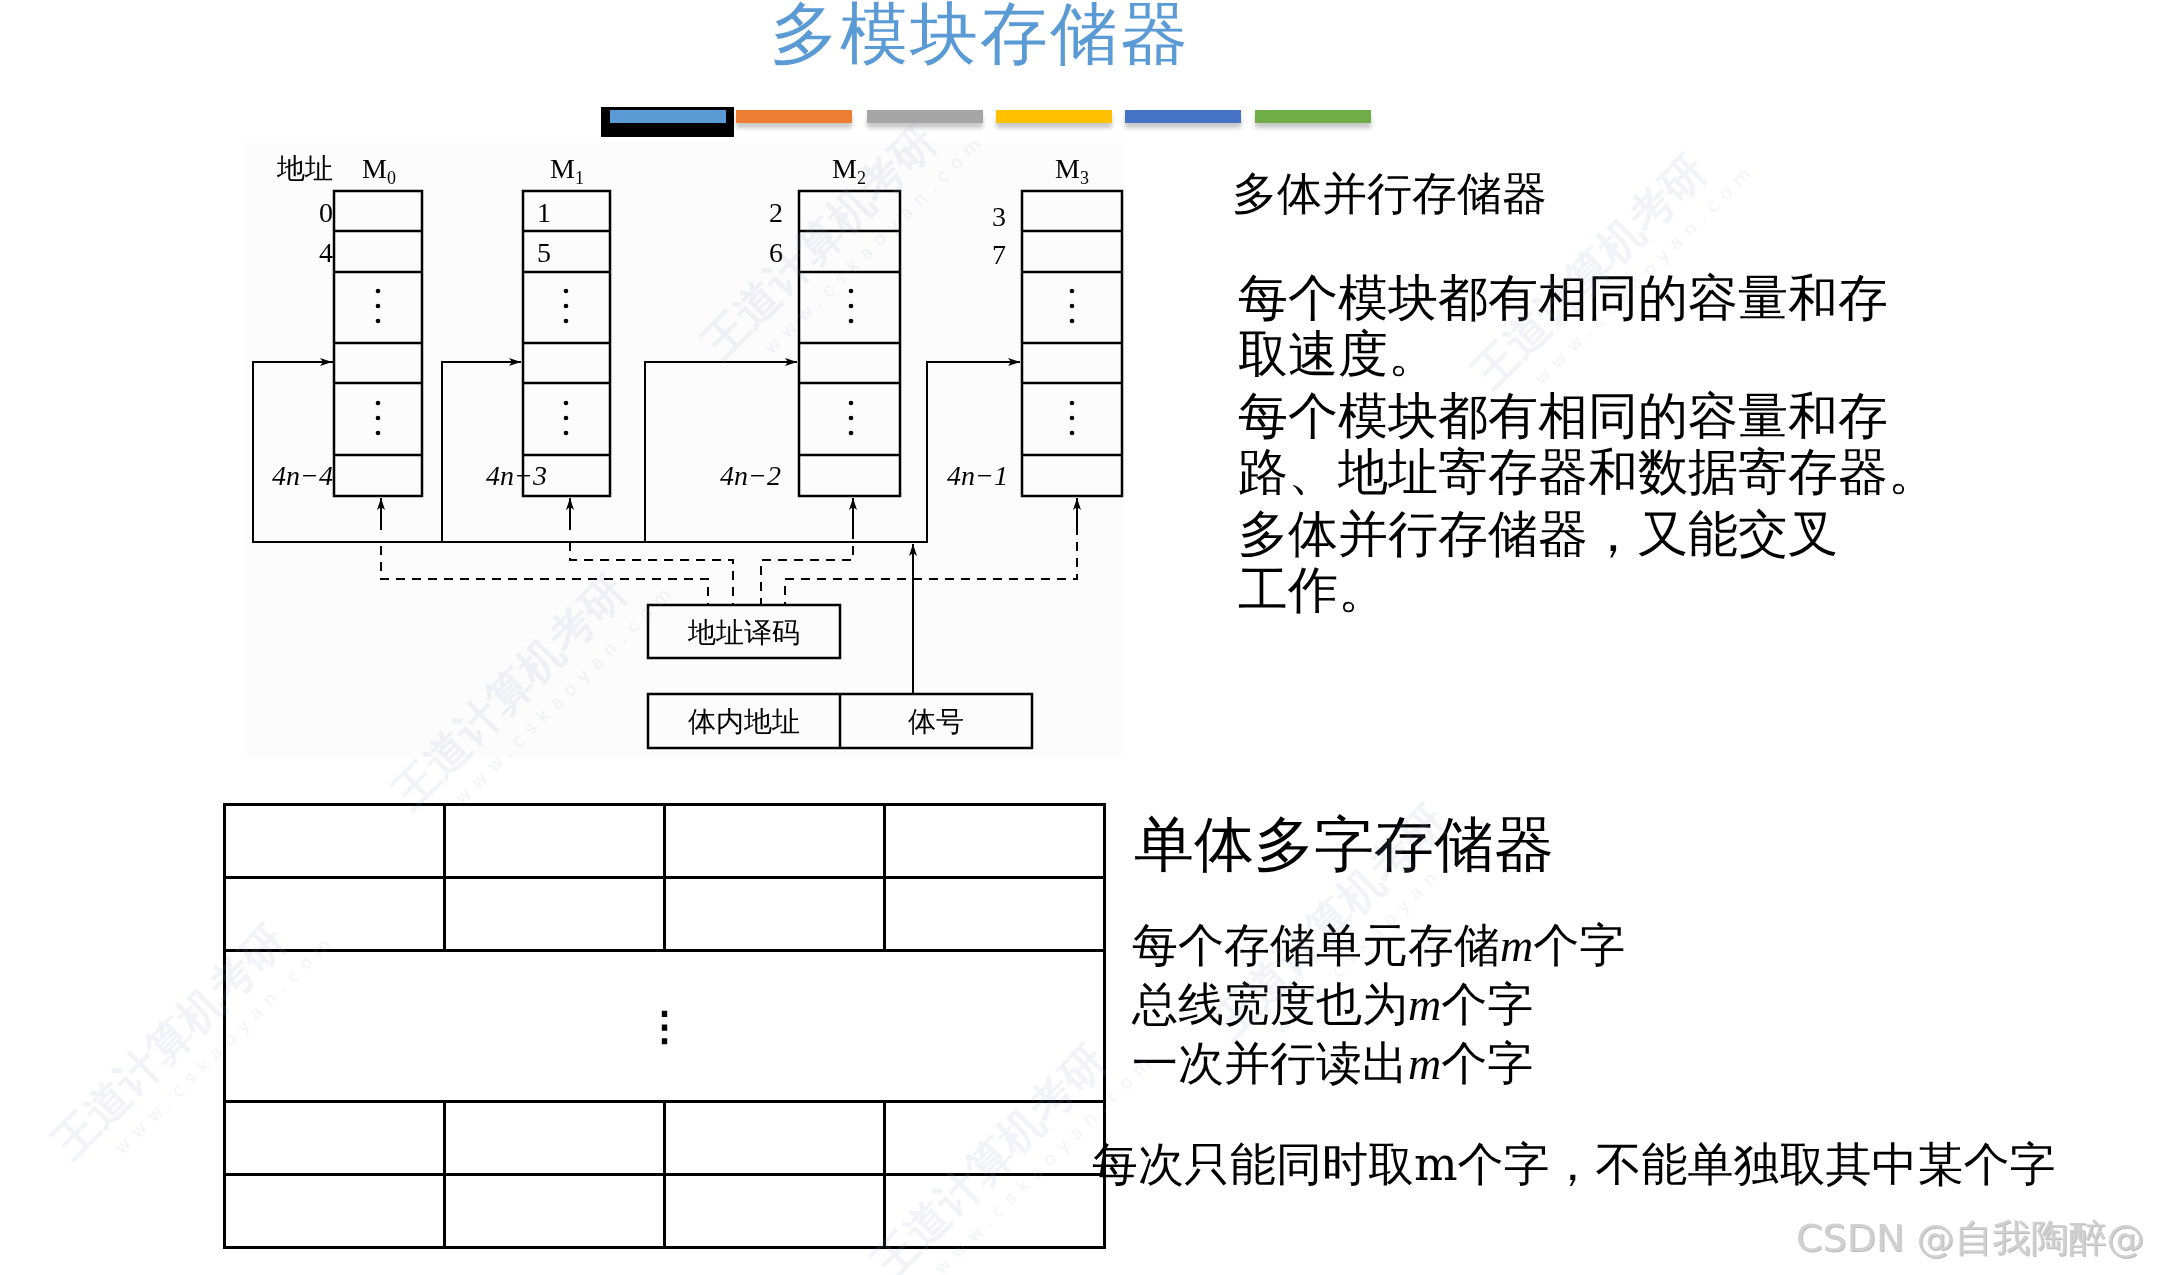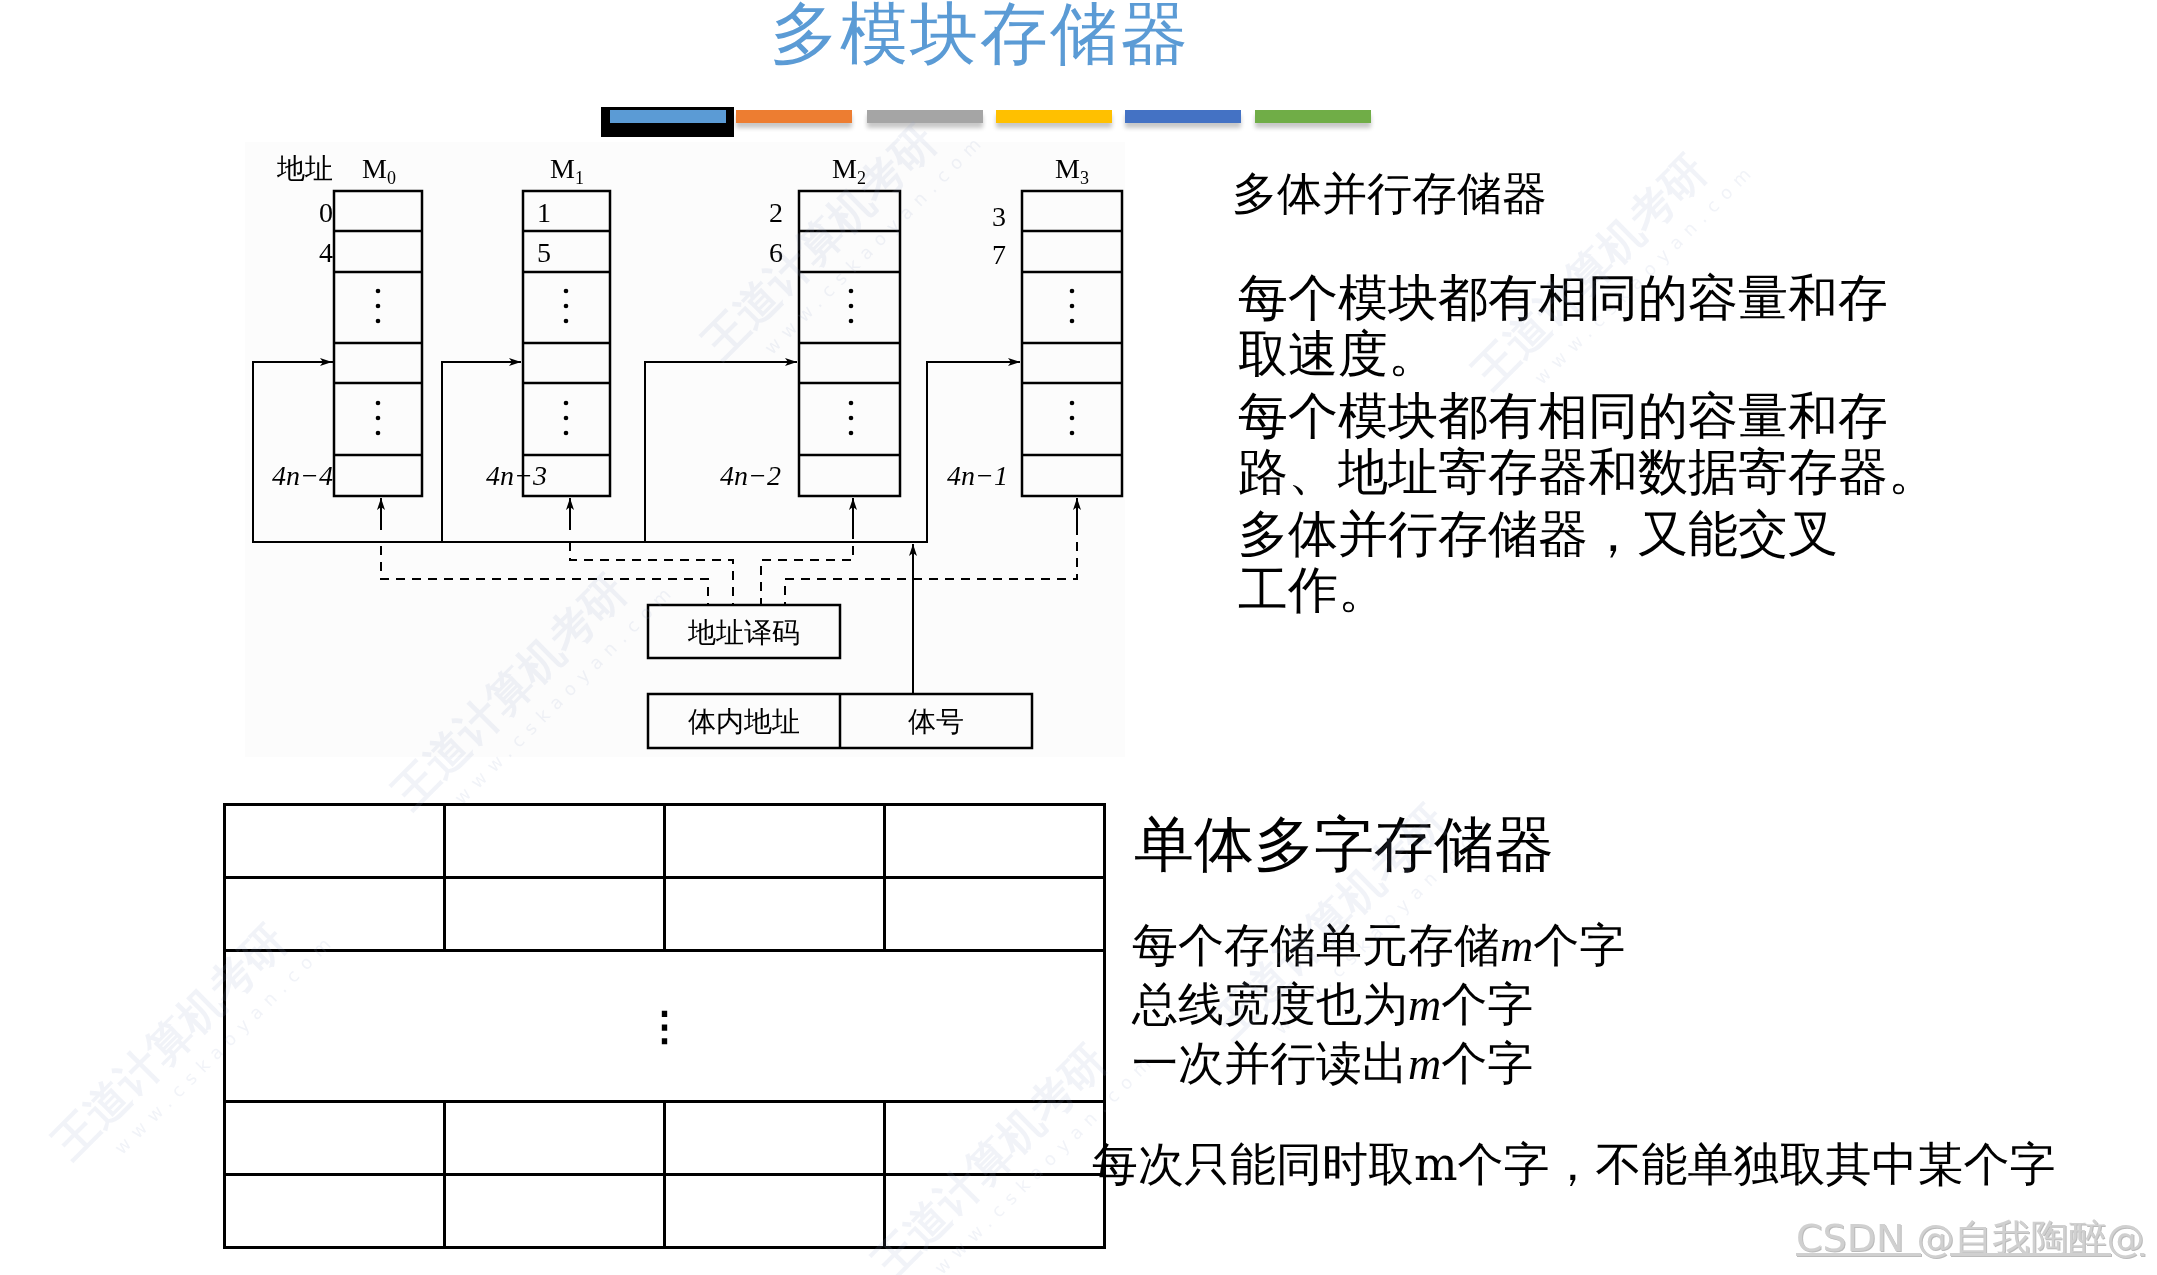--- a/index.html
+++ b/index.html
@@ -17,21 +17,21 @@
   .h-multi{left:1232px;top:166px;font-size:45px;line-height:56px;}
   .p-multi{left:1238px;top:270px;font-size:50px;line-height:56px;width:700px;font-family:Liberation Serif, serif;}
   .p-multi div{white-space:nowrap;}
   .p-multi .gap{height:6px;}
   .h-single{left:1134px;top:816px;font-size:60px;line-height:56px;}
   .p-single{left:1132px;top:916px;font-size:46px;line-height:58px;}
   .p-single em{font-style:italic;font-family:"Liberation Serif","DejaVu Serif",serif;}
   .p-note{left:1092px;top:1136px;font-size:46px;line-height:56px;}
   .wm-csdn{left:1796px;top:1214px;font-size:38px;line-height:48px;color:#d0d0d0;
            font-family:"DejaVu Sans","Liberation Sans",sans-serif;white-space:nowrap;
-           text-shadow:1px 1px 0 #bbb;text-decoration:underline;}
+           text-shadow:1px 1px 0 #bbb;}
   .wm{color:rgba(150,160,200,0.13);font-family:"DejaVu Sans","Liberation Sans",sans-serif;
       font-weight:bold;font-size:44px;transform:rotate(-45deg);transform-origin:left top;white-space:nowrap;pointer-events:none;}
   .wm small{font-size:18px;font-weight:normal;letter-spacing:8px;display:block;margin-left:40px;}
   table.mw{position:absolute;left:223px;top:803px;border-collapse:collapse;}
   table.mw td{border:3px solid #000;width:217px;height:70px;padding:0;}
   table.mw td.span{height:148px;text-align:center;vertical-align:middle;font-size:40px;line-height:38px;font-weight:bold;}
 </style>
 </head>
 <body>
 

